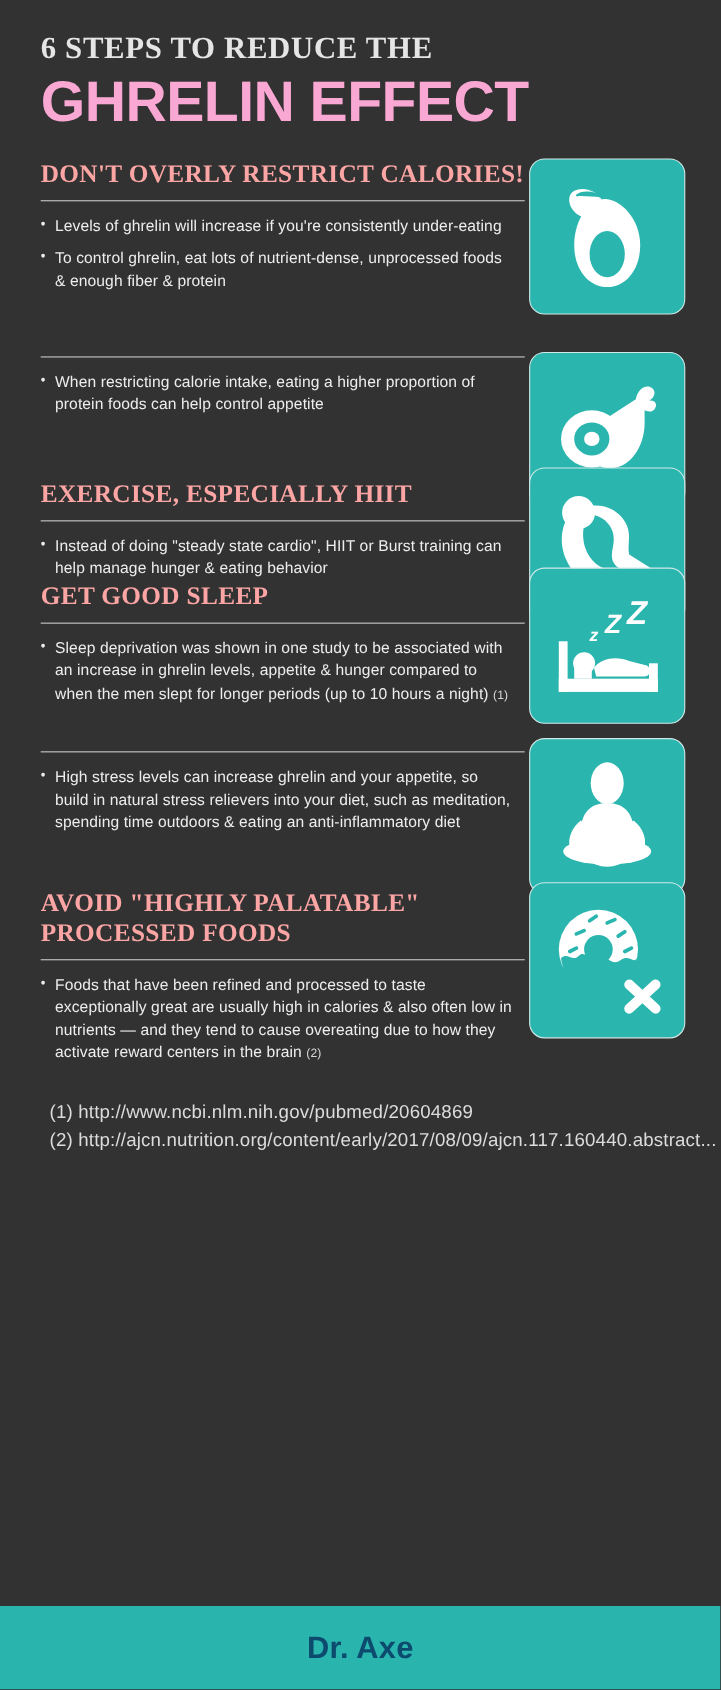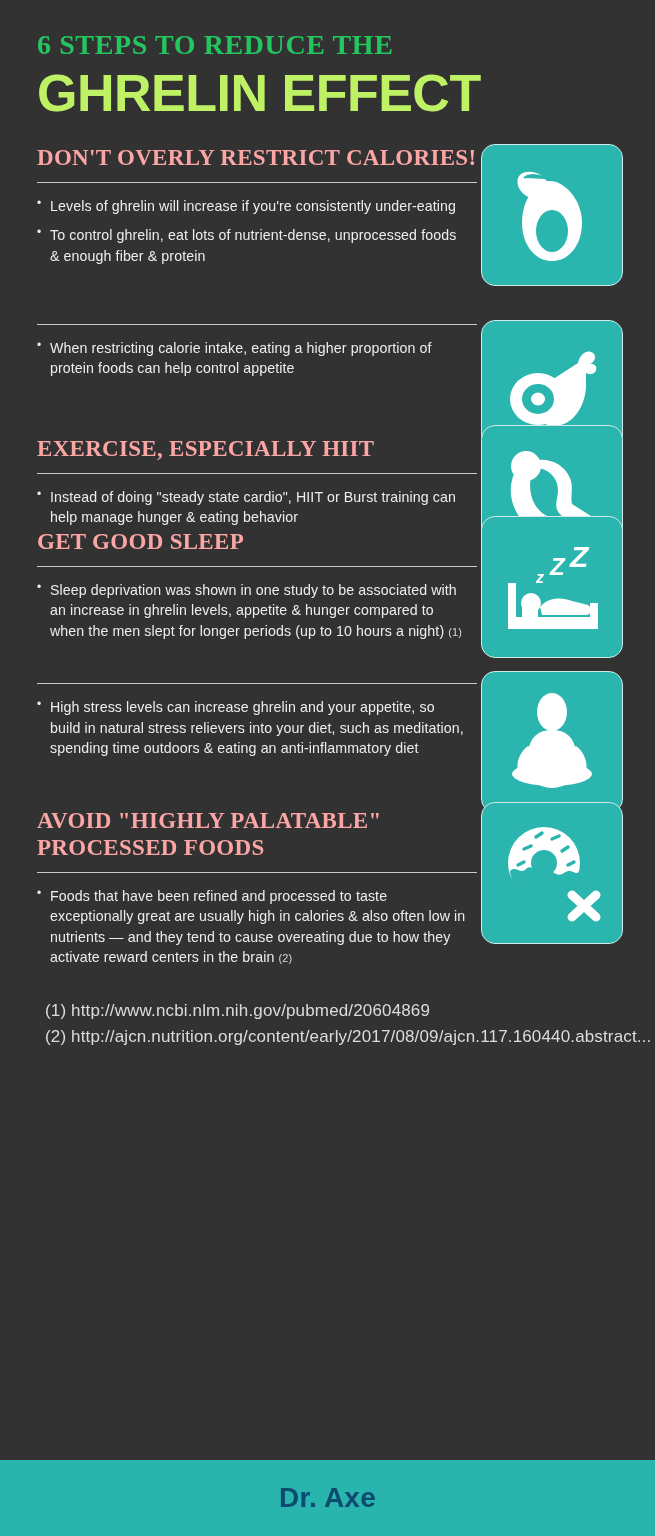--- a/index.html
+++ b/index.html
@@ -11,29 +11,29 @@
   }
   .page { position:relative; width:655px; height:1536px; background:#333232; }
 
   
   .header { padding:30px 0 0 37px; }
   .kicker {
     font-family:"Liberation Serif", serif;
     font-weight:700;
     font-size:28px;
     letter-spacing:0.6px;
-    color:#22c55e;
+    color:#e5e5e5;
     line-height:1.05;
   }
   .bigtitle {
     font-family:"Liberation Sans", sans-serif;
     font-weight:700;
     font-size:52px;
     letter-spacing:-0.5px;
-    color:#bef264;
+    color:#f9a8d4;
     line-height:1.08;
     margin-top:6px;
   }
 
   
   .sections { margin-top:22px; }
   .section { position:relative; padding:0 0 0 37px; }
 
   .sec-head {
     font-family:"Liberation Serif", serif;

